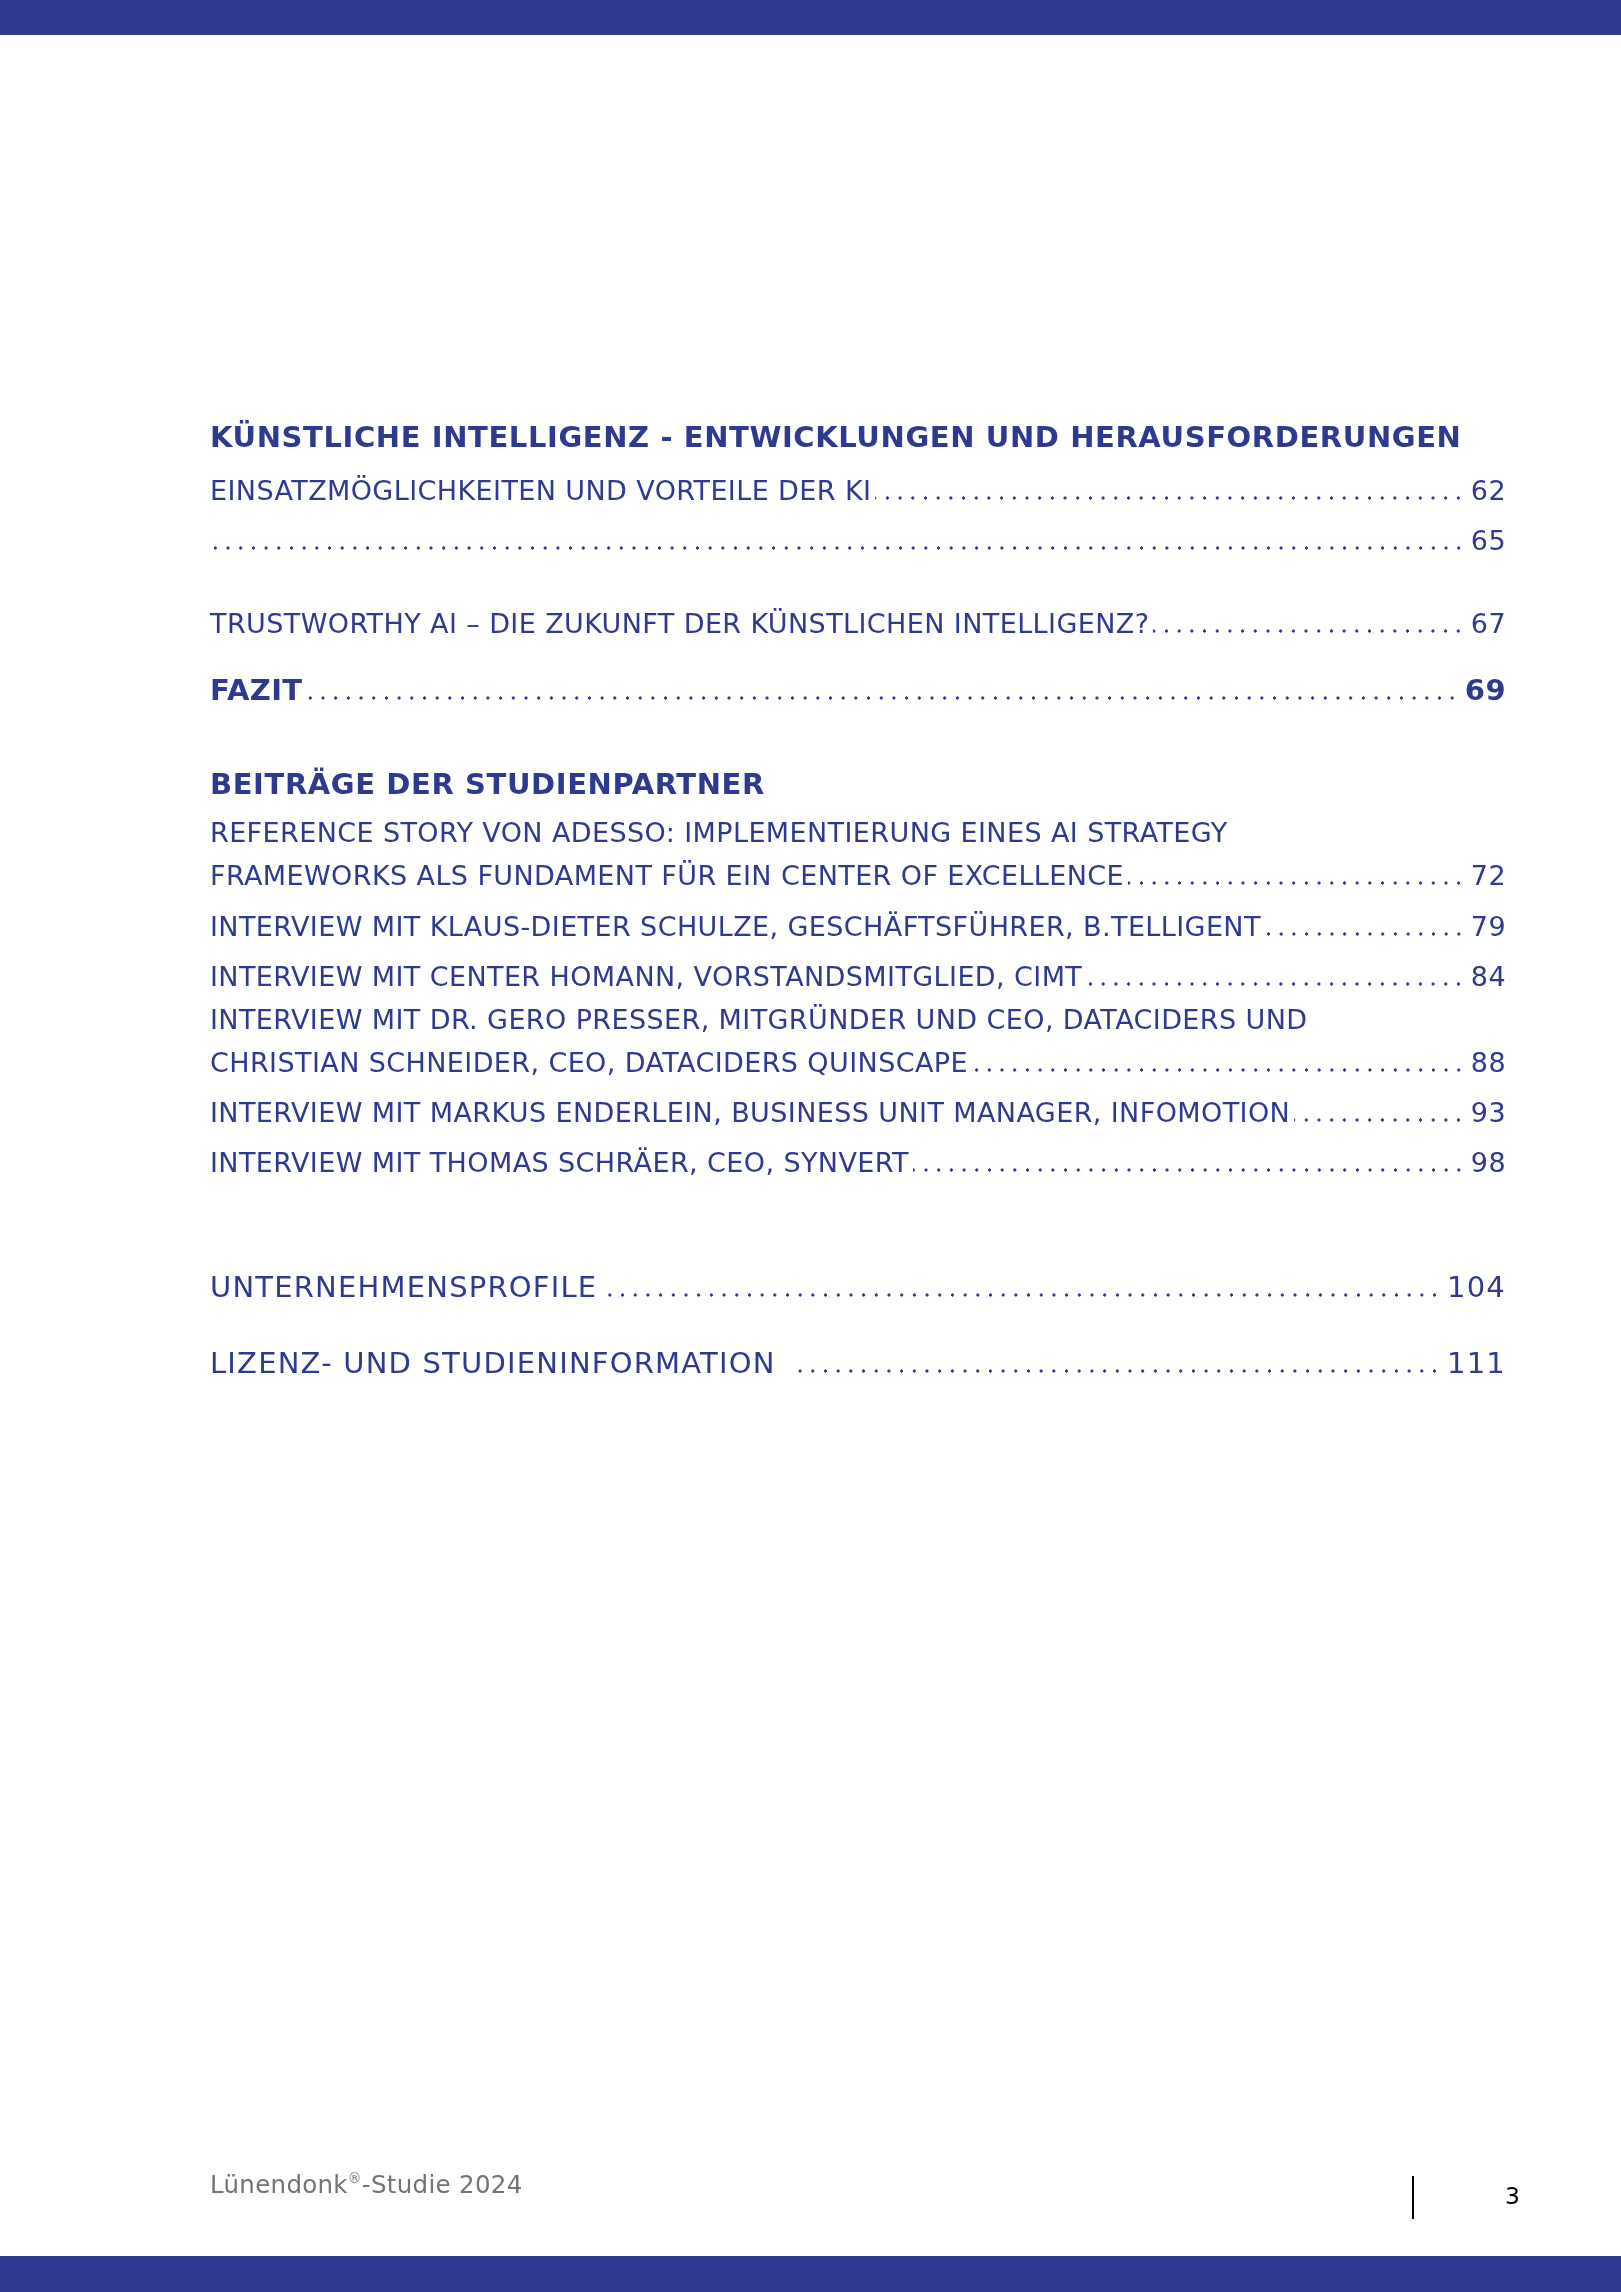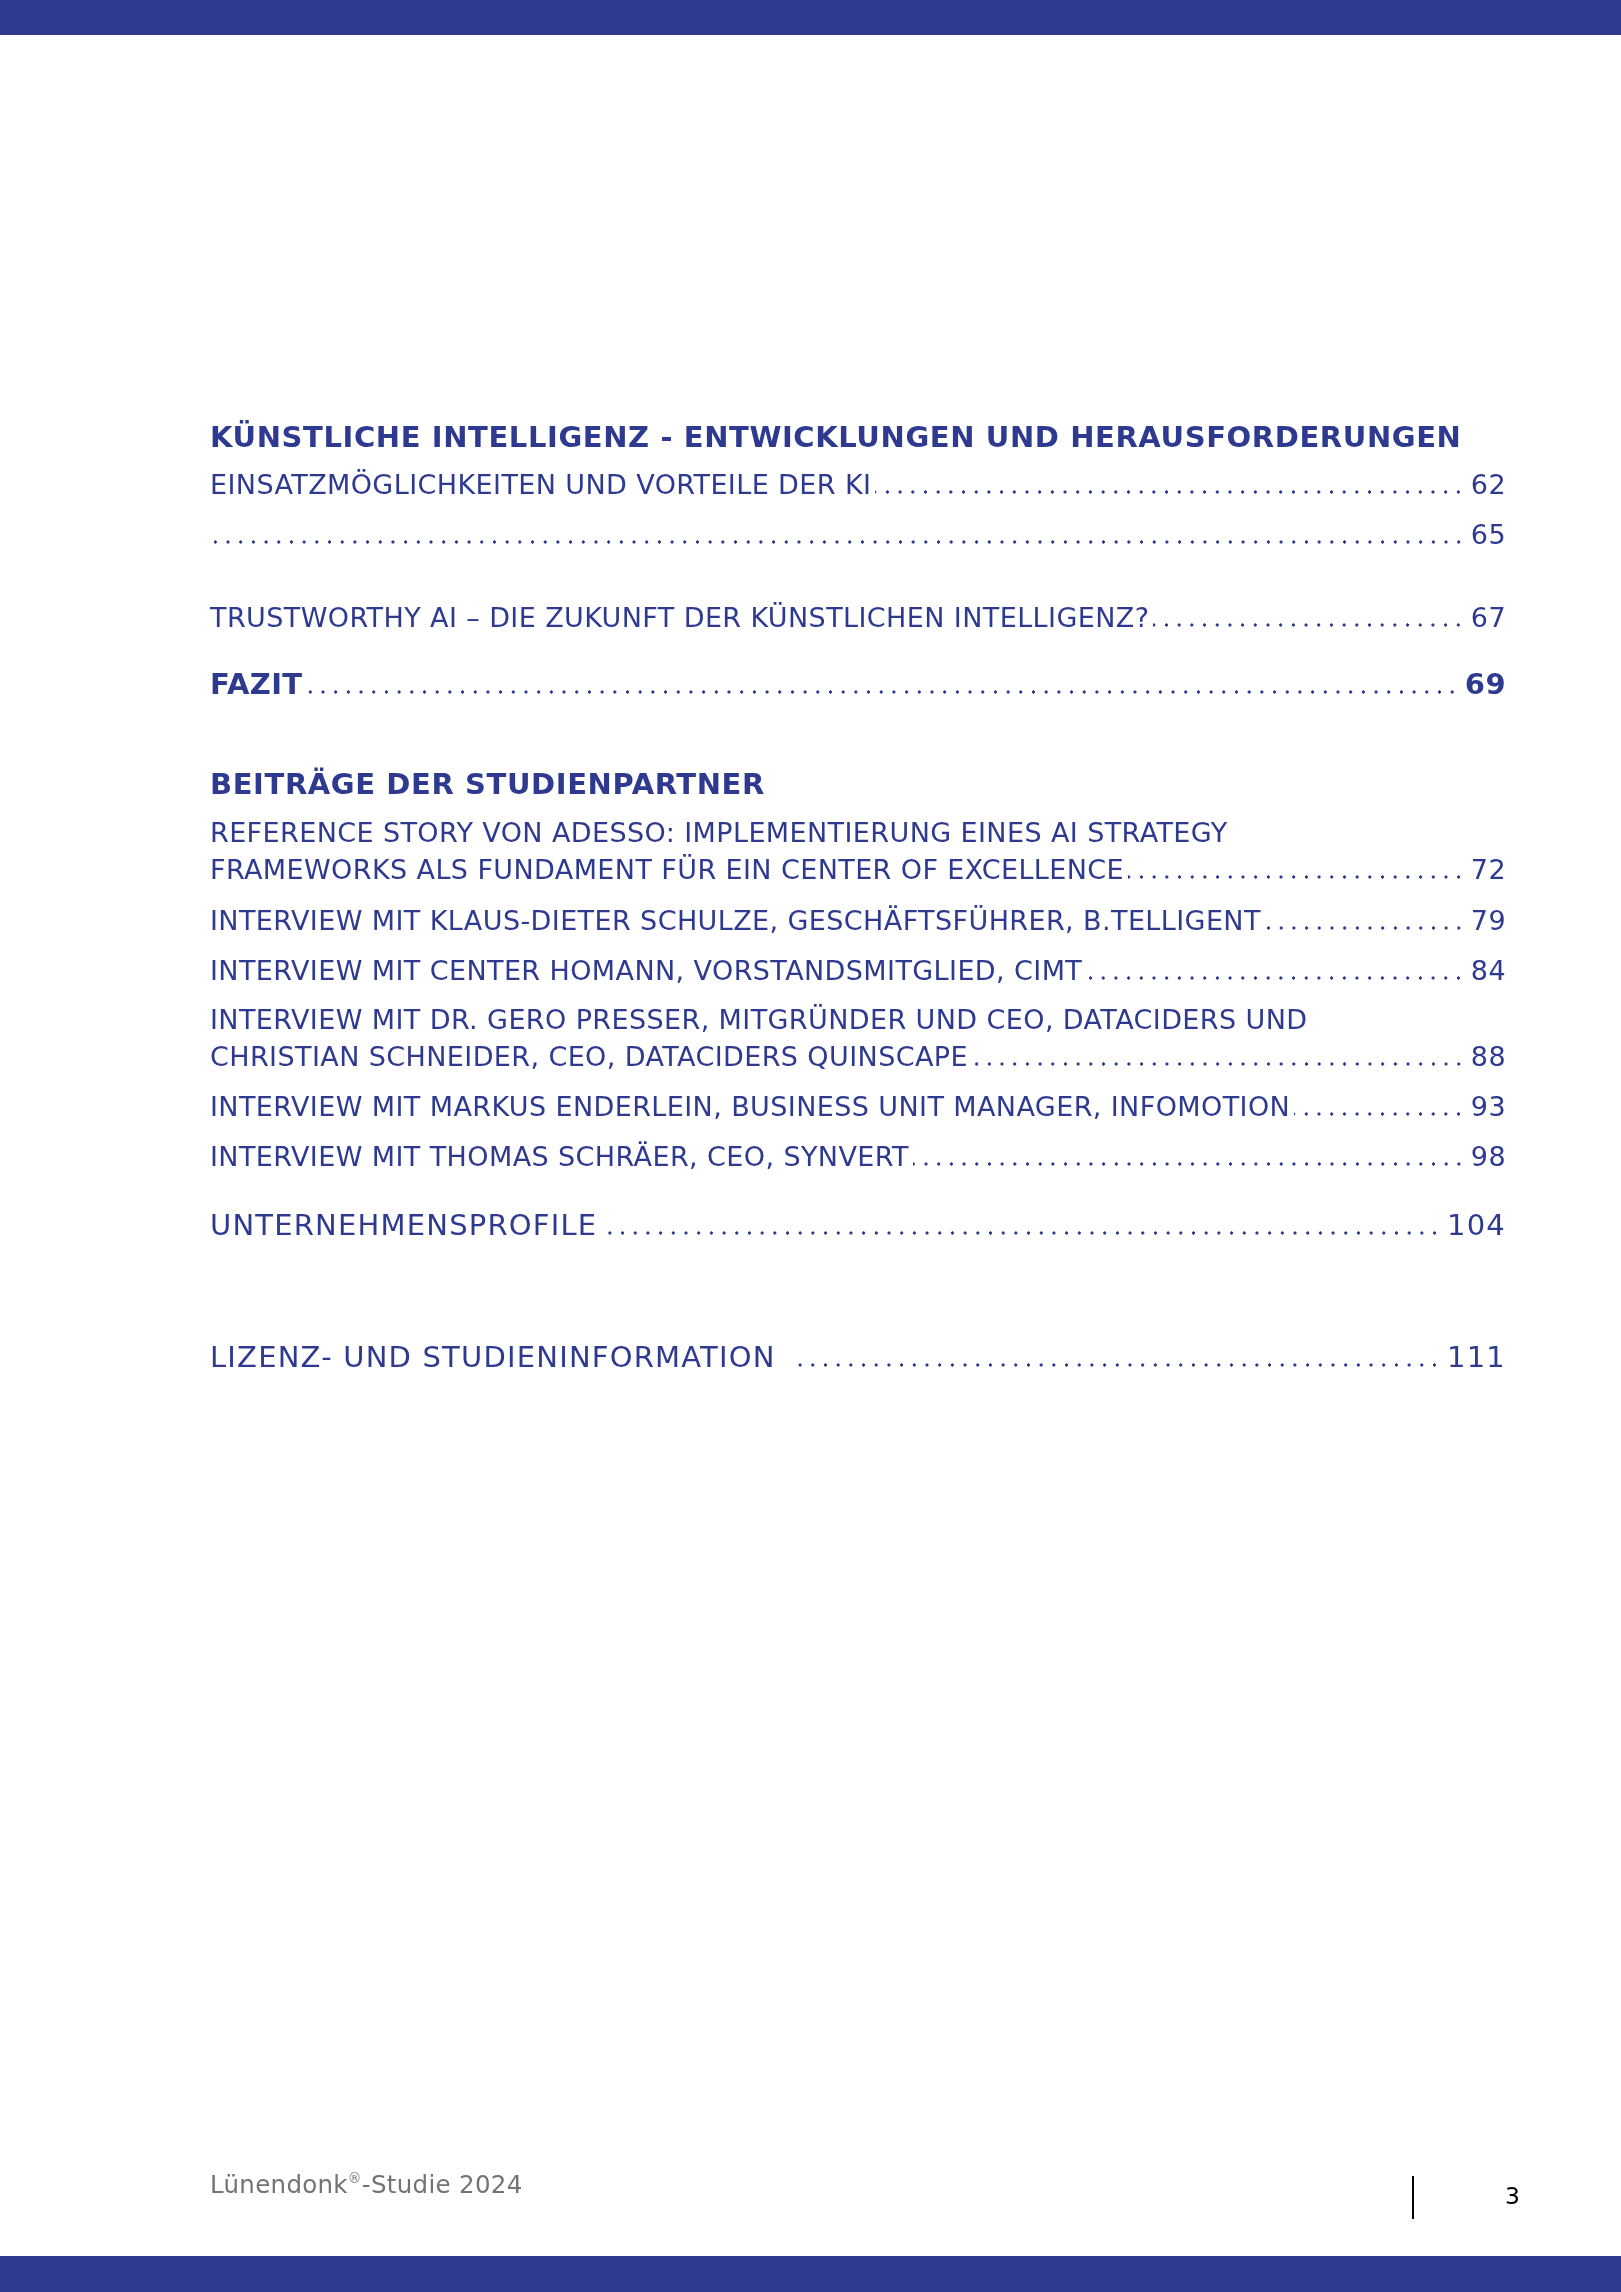--- a/index.html
+++ b/index.html
@@ -35,21 +35,21 @@
       flex: 1 1 auto;
       overflow: hidden;
       margin: 0 5.9px 0 3.9px;
       height: 3.9px;
       align-self: baseline;
       background-image: radial-gradient(circle, #2E3A8F 1.4px, transparent 1.8px);
       background-size: 12.7px 3.9px;
       background-repeat: repeat-x;
       background-position: right center;
     }
-    .entry .page { flex: 0 0 auto; text-align: right; }
+    .entry .page { flex: 0 0 auto; text-align: right; margin-top: 6px; }
 
     .entry.multi { display: block; }
     .entry.multi .line1 { display: block; height: 37px; }
     .entry.multi .line2 { display: flex; align-items: baseline; }
 
     .footer-text {
       position: absolute; left: 210px; top: 2170px;
       font-size: 24.5px; letter-spacing: 0.3px; color: #737373;
     }
     .footer-text sup { font-size: 13.7px; vertical-align: 9.8px; }
@@ -123,21 +123,21 @@
     <span class="title">INTERVIEW MIT MARKUS ENDERLEIN, BUSINESS UNIT MANAGER, INFOMOTION</span>
     <span class="leader"></span>
     <span class="page">93</span>
   </div>
   <div class="entry" style="top:1141px;">
     <span class="title">INTERVIEW MIT THOMAS SCHRÄER, CEO, SYNVERT</span>
     <span class="leader"></span>
     <span class="page">98</span>
   </div>
 
-  <div class="entry big" style="top:1208px;">
+  <div class="entry big" style="top:1264px;">
     <span class="title">UNTERNEHMENSPROFILE</span>
     <span class="leader"></span>
     <span class="page">104</span>
   </div>
 
   <div class="entry big" style="top:1340px;">
     <span class="title">LIZENZ- UND STUDIENINFORMATION</span>
     <span class="leader" style="margin-left:13.7px;"></span>
     <span class="page">111</span>
   </div>

